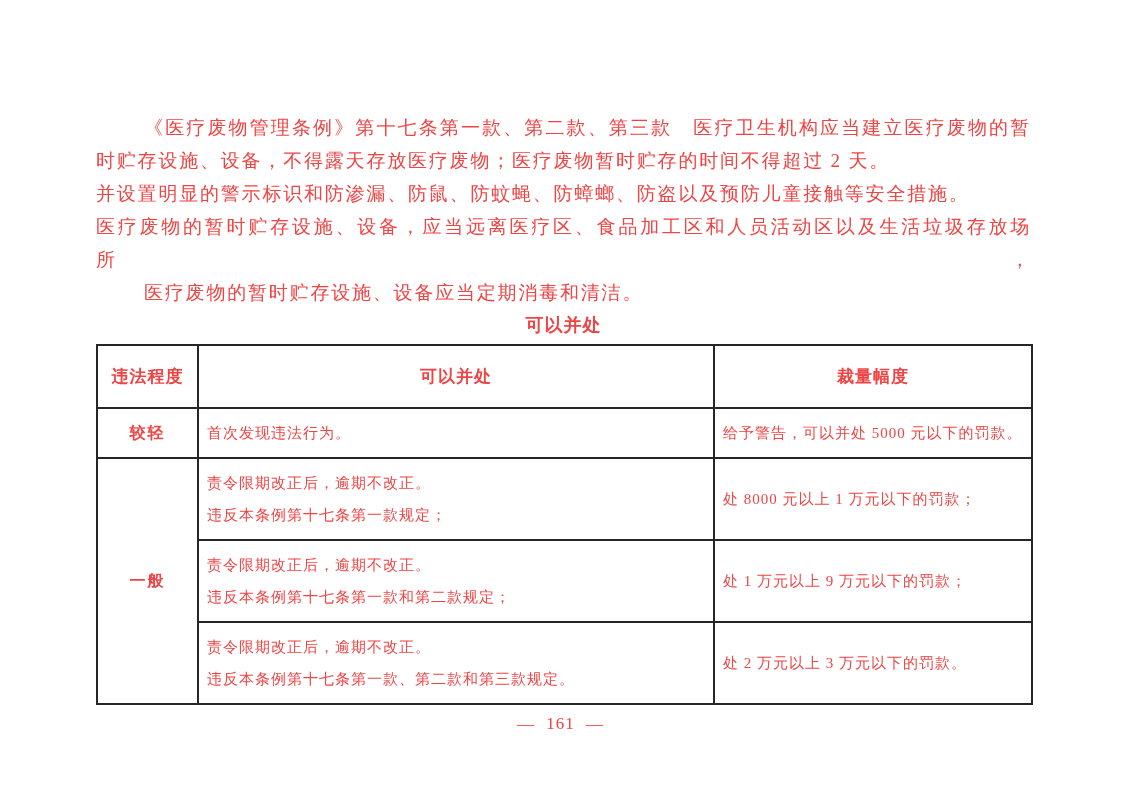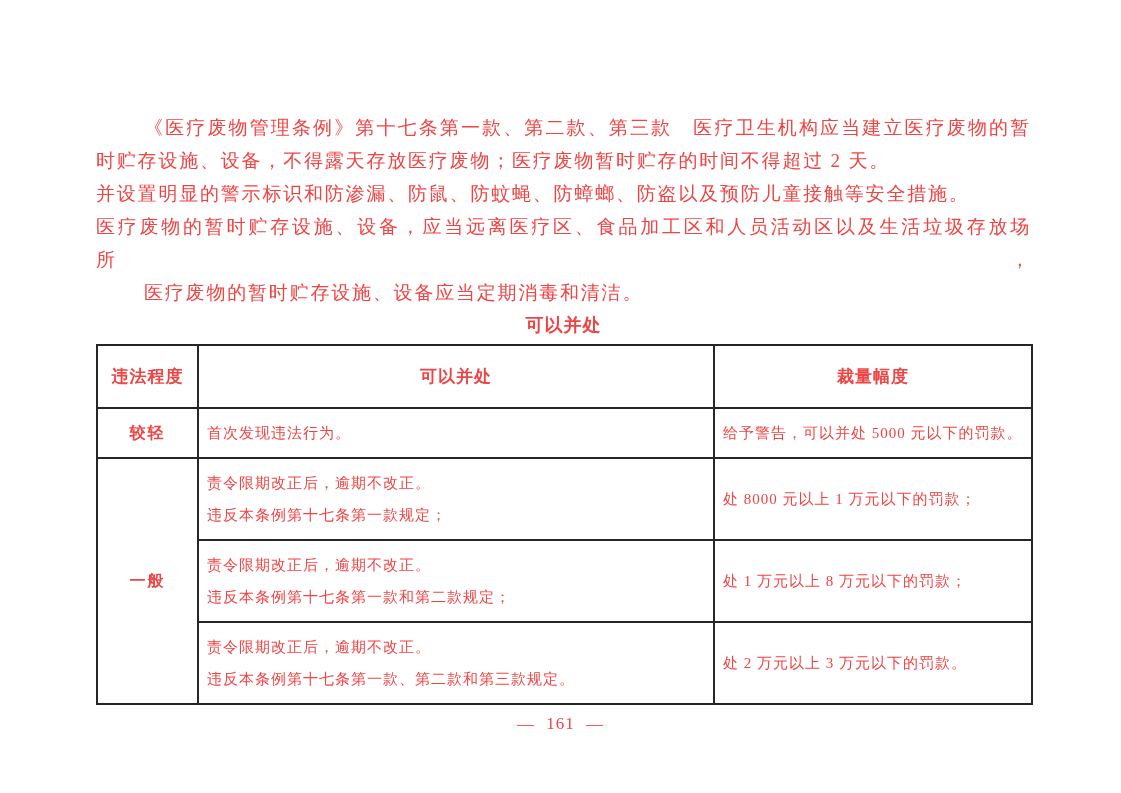--- a/index.html
+++ b/index.html
@@ -147,21 +147,21 @@
             <div class="cline">违反本条例第十七条第一款规定；</div>
           </td>
           <td class="pen">处 8000 元以上 1 万元以下的罚款；</td>
         </tr>
 
         <tr class="r3">
           <td class="cons">
             <div class="cline">责令限期改正后，逾期不改正。</div>
             <div class="cline">违反本条例第十七条第一款和第二款规定；</div>
           </td>
-          <td class="pen">处 1 万元以上 8 万元以下的罚款；</td>
+          <td class="pen">处 1 万元以上 9 万元以下的罚款；</td>
         </tr>
 
         <tr class="r4">
           <td class="cons">
             <div class="cline">责令限期改正后，逾期不改正。</div>
             <div class="cline">违反本条例第十七条第一款、第二款和第三款规定。</div>
           </td>
           <td class="pen">处 2 万元以上 3 万元以下的罚款。</td>
         </tr>
       </tbody>

